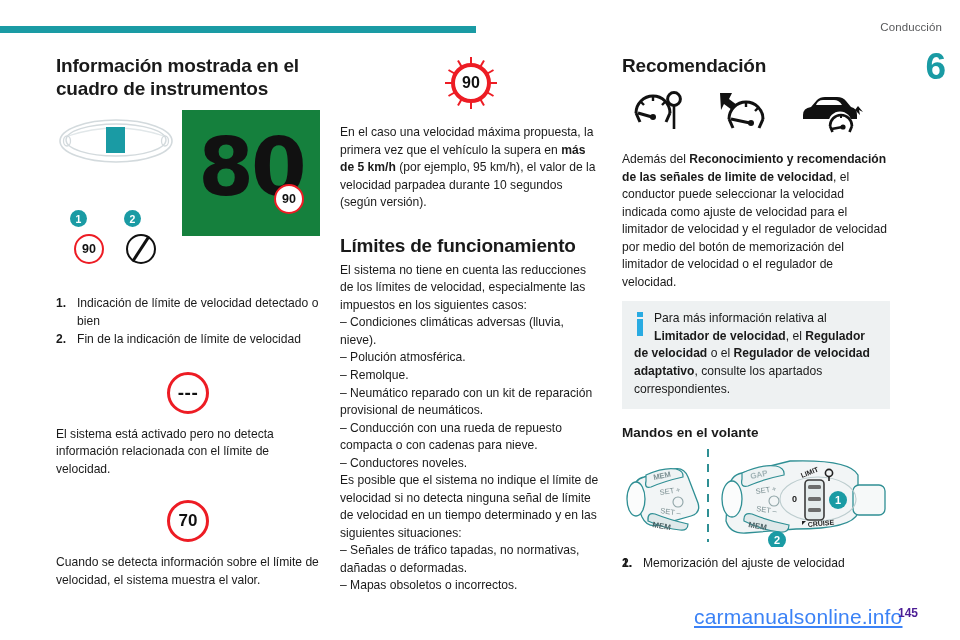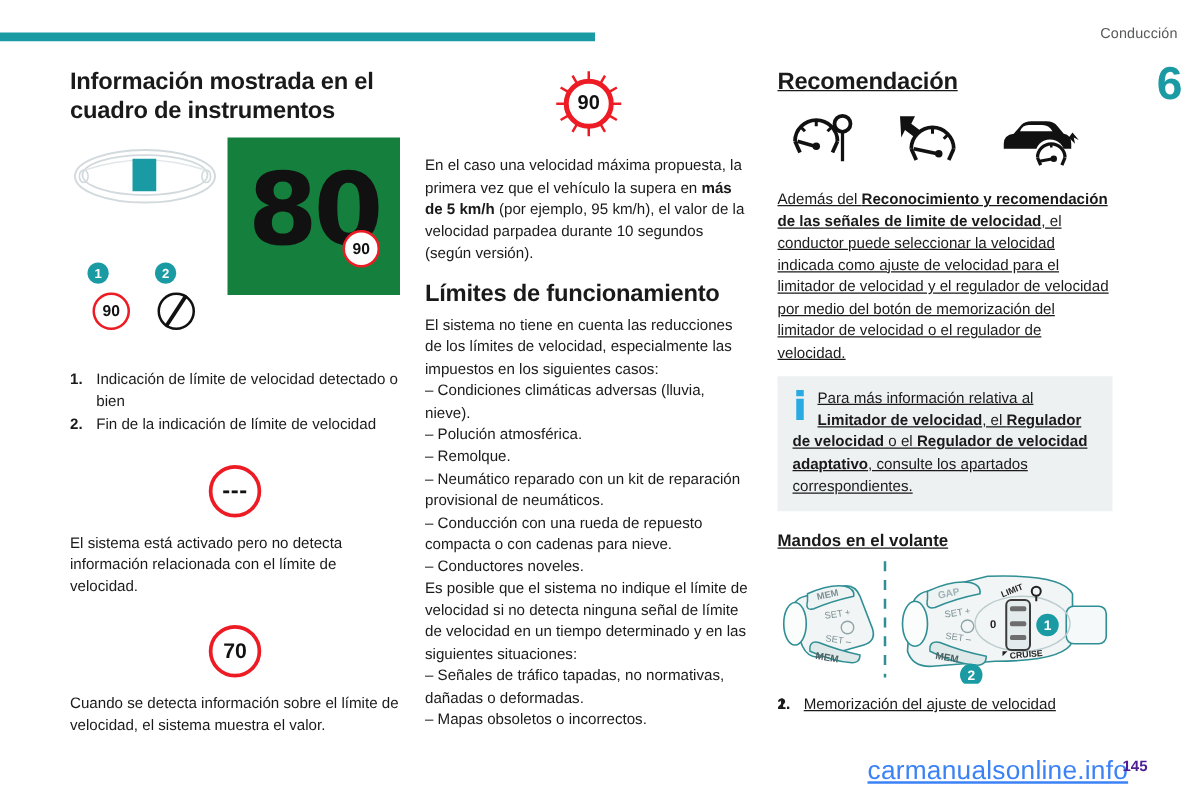--- a/index.html
+++ b/index.html
@@ -43,21 +43,21 @@
     line-height: 1;
   }
 
   
   .col {
     position: absolute;
     top: 54px;
   }
   .col-left  { left: 56px;  width: 264px; }
   .col-mid   { left: 340px; width: 262px; }
-  .col-right { left: 622px; width: 268px; text-decoration: underline; }
+  .col-right { left: 622px; width: 268px; }
 
   h2.sec-title {
     font-size: 19px;
     font-weight: bold;
     line-height: 1.22;
     margin: 0 0 10px 0;
     letter-spacing: -0.2px;
   }
   h3.sub-title {
     font-size: 13.5px;
@@ -385,21 +385,21 @@
       <div class="flash-ray" style="transform:translate(-50%,0) rotate(210deg) translateY(-26px);"></div>
       <div class="flash-ray" style="transform:translate(-50%,0) rotate(240deg) translateY(-26px);"></div>
       <div class="flash-ray" style="transform:translate(-50%,0) rotate(270deg) translateY(-26px);"></div>
       <div class="flash-ray" style="transform:translate(-50%,0) rotate(300deg) translateY(-26px);"></div>
       <div class="flash-ray" style="transform:translate(-50%,0) rotate(330deg) translateY(-26px);"></div>
     </div>
   </div>
 
   <p class="body"><span>En el caso una velocidad máxima propuesta, la primera vez que el vehículo la supera en </span><b>más de 5 km/h</b><span> (por ejemplo, 95 km/h), el valor de la velocidad parpadea durante 10 segundos (según versión).</span></p>
 
-  <h2 class="sec-title" style="margin-top:12px; margin-bottom:5px;">Límites de funcionamiento</h2>
+  <h2 class="sec-title" style="margin-top:22px; margin-bottom:5px;">Límites de funcionamiento</h2>
 
   <p class="body tight">El sistema no tiene en cuenta las reducciones de los límites de velocidad, especialmente las impuestos en los siguientes casos:</p>
 
   <div class="dash-list">
     <p>– Condiciones climáticas adversas (lluvia, nieve).</p>
     <p>– Polución atmosférica.</p>
     <p>– Remolque.</p>
     <p>– Neumático reparado con un kit de reparación provisional de neumáticos.</p>
     <p>– Conducción con una rueda de repuesto compacta o con cadenas para nieve.</p>
     <p>– Conductores noveles.</p>

